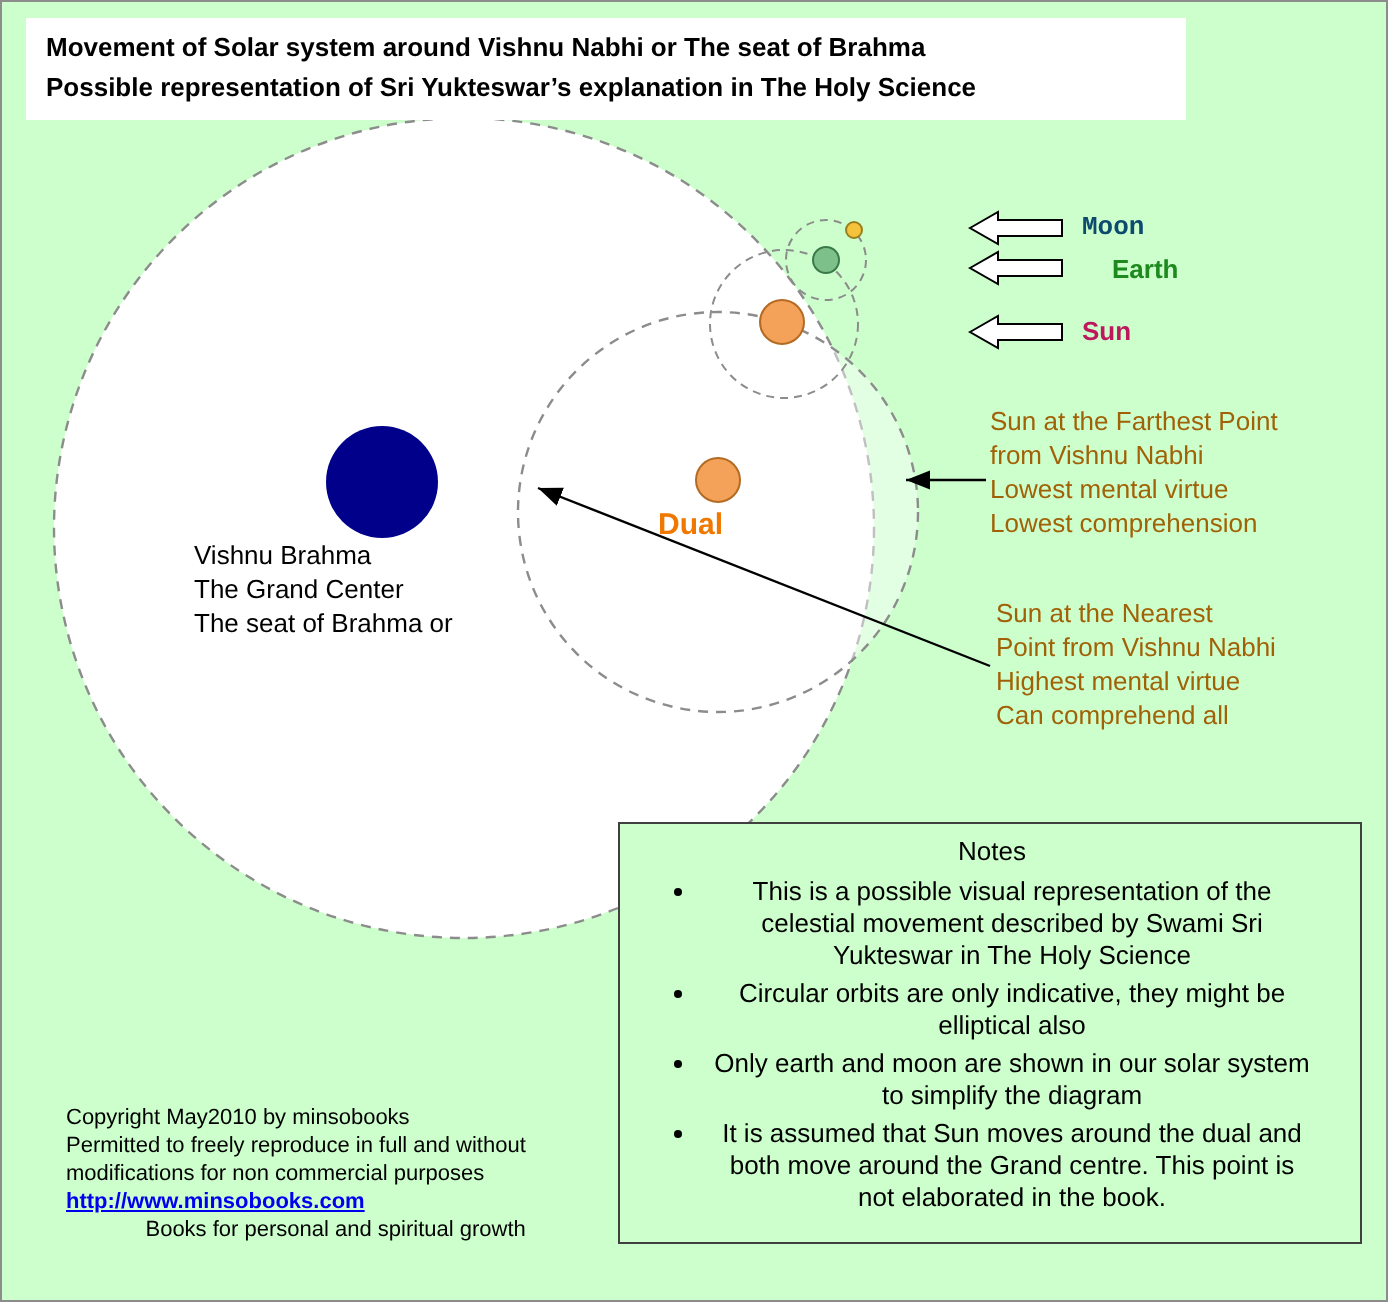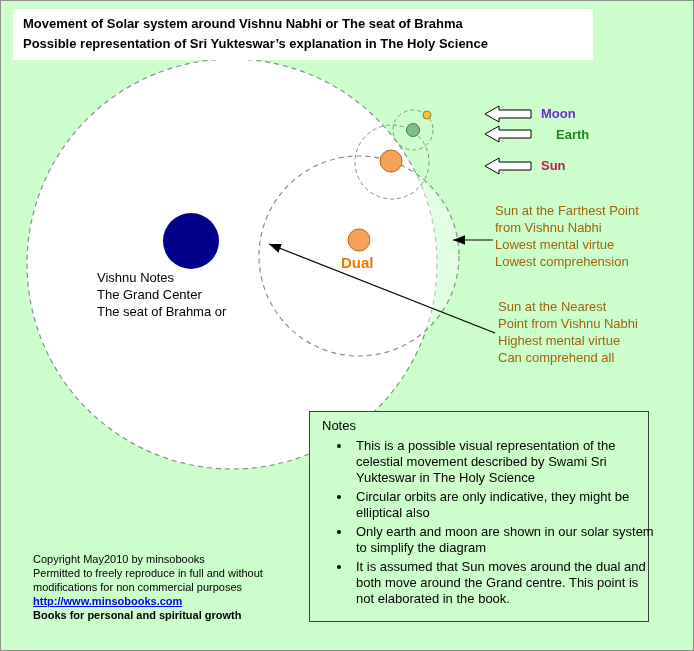--- a/index.html
+++ b/index.html
@@ -20,52 +20,52 @@
     box-sizing: border-box;
     font-size: 13px; font-weight: bold; line-height: 20px;
     color: #000;
   }
   #diagram-svg { left: 0; top: 0; }
   .center-label {
     left: 96px; top: 268px;
     font-size: 13px; line-height: 17px; color: #000;
   }
   .dual-label {
-    left: 340px; top: 253px;
+    left: 328px; top: 253px;
     font-size: 15px; font-weight: bold; color: #f07800;
   }
   .legend-label { font-size: 13px; font-weight: bold; }
-  .legend-moon { left: 540px; top: 105px; color: #6d28d9; }
+  .legend-moon { left: 540px; top: 105px; color: #0c4a6e; font-family: Liberation Mono, monospace; }
   .legend-earth { left: 540px; top: 126px; color: #1e8a1e; margin-left: 15px; }
   .legend-sun  { left: 540px; top: 157px; color: #be185d; }
   .annotation {
     font-size: 13px; line-height: 17px; color: #a16207; width: 195px;
   }
   .annotation-farthest { left: 494px; top: 201px; }
   .annotation-nearest  { left: 497px; top: 297px; }
   .notes-box {
-    left: 308px; top: 410px; width: 340px; height: 211px;
+    left: 308px; top: 410px; width: 372px; height: 211px;
     border: 1px solid #404040;
     background: #ccffcc;
     box-sizing: border-box;
     padding: 6px 10px;
-    font-size: 13px; color: #000;
+    font-size: 13px; color: #000; text-align: center;
   }
   .notes-heading { margin: 0 0 5px 2px; font-size: 13px; }
   .notes-box ul { margin: 0; padding-left: 32px; }
   .notes-box li { margin-bottom: 3px; line-height: 16px; padding-left: 4px; width: 300px; }
   .footer {
     left: 32px; top: 551px;
     font-size: 11px; line-height: 14px; color: #000;
   }
   .footer .link {
     color: #0000ee; font-weight: bold; text-decoration: underline;
     display: inline-block;
   }
-  .footer .tagline { font-weight: bold; }
+  .footer .tagline { font-weight: normal; text-align: right; }
 </style>
 </head>
 <body>
 
 <svg id="diagram-svg" class="abs" width="694" height="651" viewBox="0 0 694 651">
   <defs>
     <marker id="arrowhead" markerWidth="12" markerHeight="10" refX="10" refY="4" orient="auto">
       <path d="M0,0 L10,4 L0,8 Z" fill="#000"></path>
     </marker>
   </defs>
@@ -92,21 +92,21 @@
 <div class="abs title-box">
   <div>Movement of Solar system around Vishnu Nabhi or The seat of Brahma</div>
   <div>Possible representation of Sri Yukteswar’s explanation in The Holy Science</div>
 </div>
 
 <div class="abs legend-label legend-moon">Moon</div>
 <div class="abs legend-label legend-earth">Earth</div>
 <div class="abs legend-label legend-sun">Sun</div>
 
 <div class="abs center-label">
-  <div>Vishnu Notes</div>
+  <div>Vishnu Brahma</div>
   <div>The Grand Center</div>
   <div>The seat of Brahma or</div>
 </div>
 
 <div class="abs dual-label">Dual</div>
 
 <div class="abs annotation annotation-farthest">
   <div>Sun at the Farthest Point</div>
   <div>from Vishnu Nabhi</div>
   <div>Lowest mental virtue</div>

